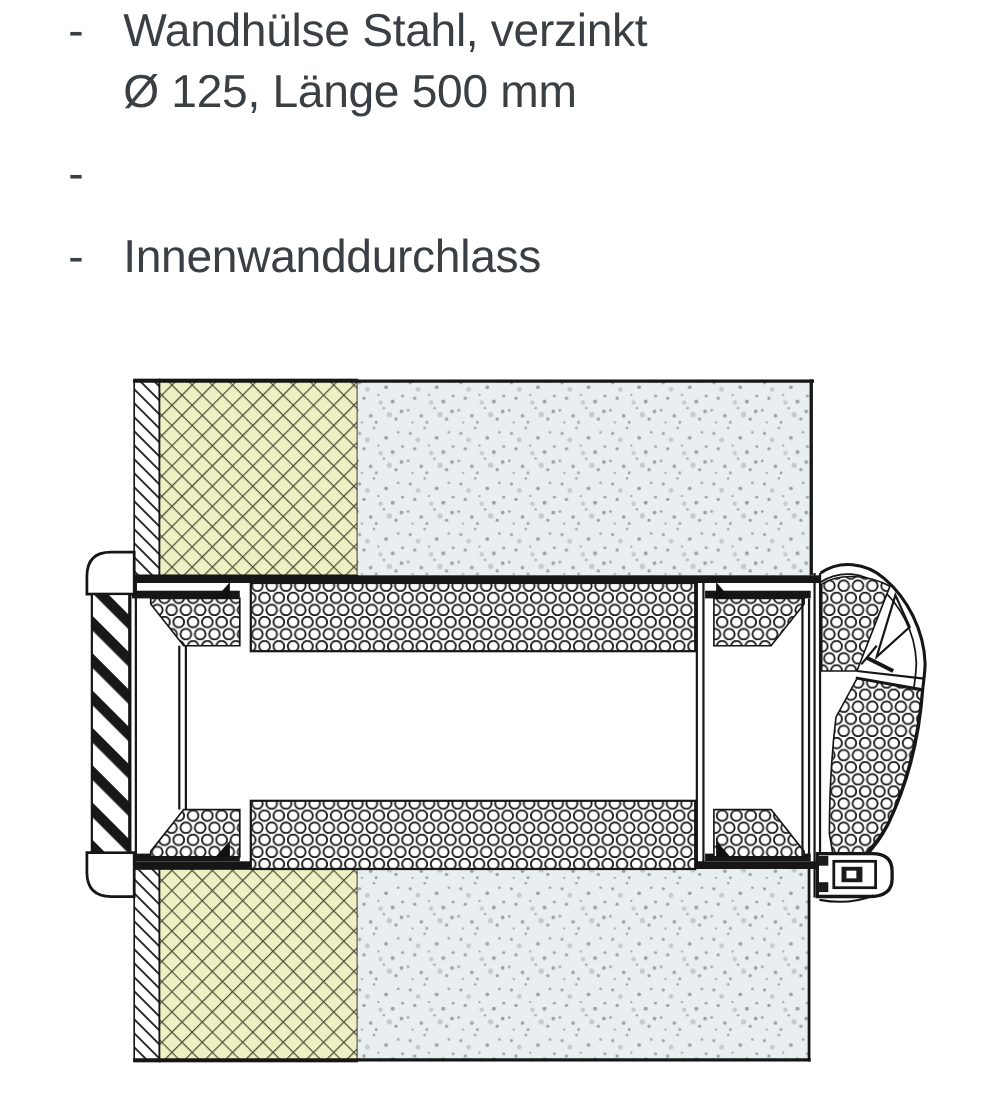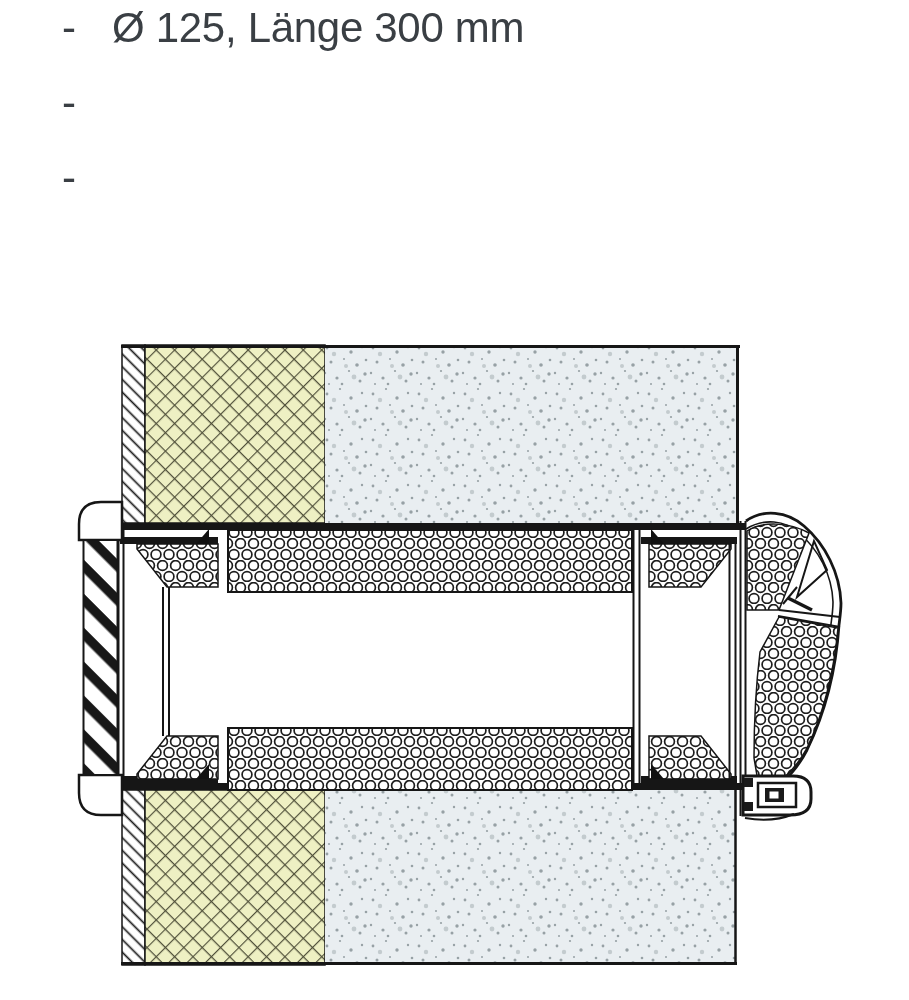--- a/index.html
+++ b/index.html
@@ -25,28 +25,32 @@
 </style>
 </head>
 <body>
 
 <div class="canvas">
 
   <div class="bullet-list">
     <div class="bullet">
       <span class="marker">-</span>
       <div>
-        <div>Ø 125, Länge 300 mm</div>
+        <div>Wandhülse Stahl, verzinkt</div>
+        <div>Ø 125, Länge 500 mm</div>
       </div>
     </div>
     <div class="bullet">
       <span class="marker">-</span>
     </div>
     <div class="bullet">
       <span class="marker">-</span>
+      <div>
+        <div>Innenwanddurchlass</div>
+      </div>
     </div>
   </div>
 
   <div class="drawing-wrap">
   <svg viewBox="0 0 909 660" width="909" height="660">
     <defs>
 
       <pattern id="ph" width="9" height="9" patternUnits="userSpaceOnUse" patternTransform="rotate(45)">
         <rect width="9" height="9" fill="#ffffff"></rect>
         <line x1="0" y1="4.5" x2="9" y2="4.5" stroke="#1b1b1b" stroke-width="1.7"></line>

